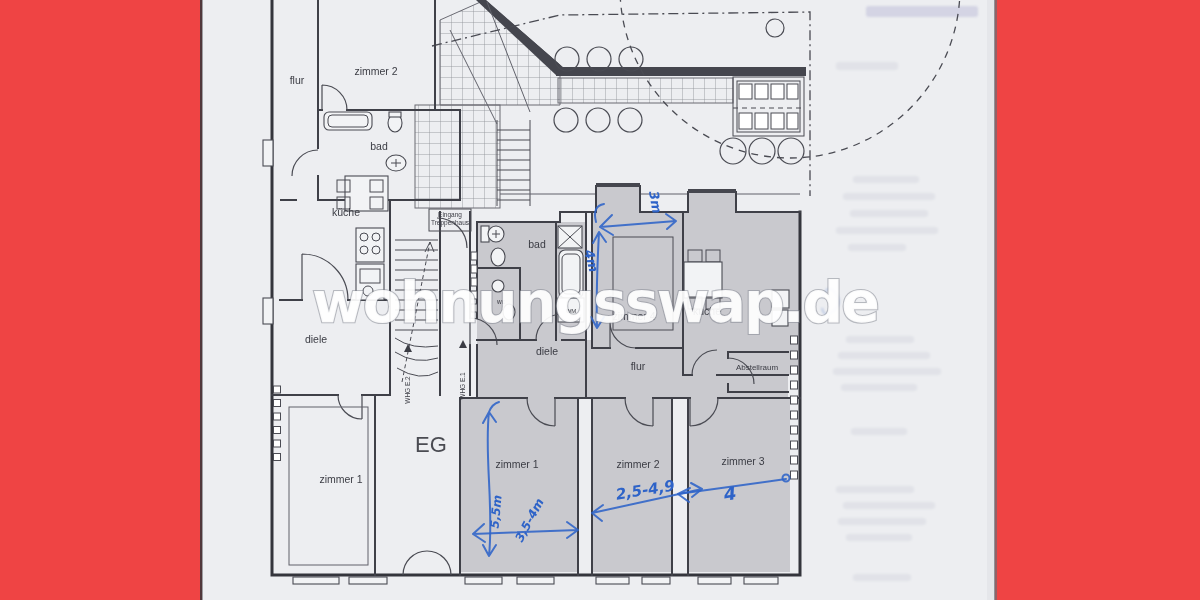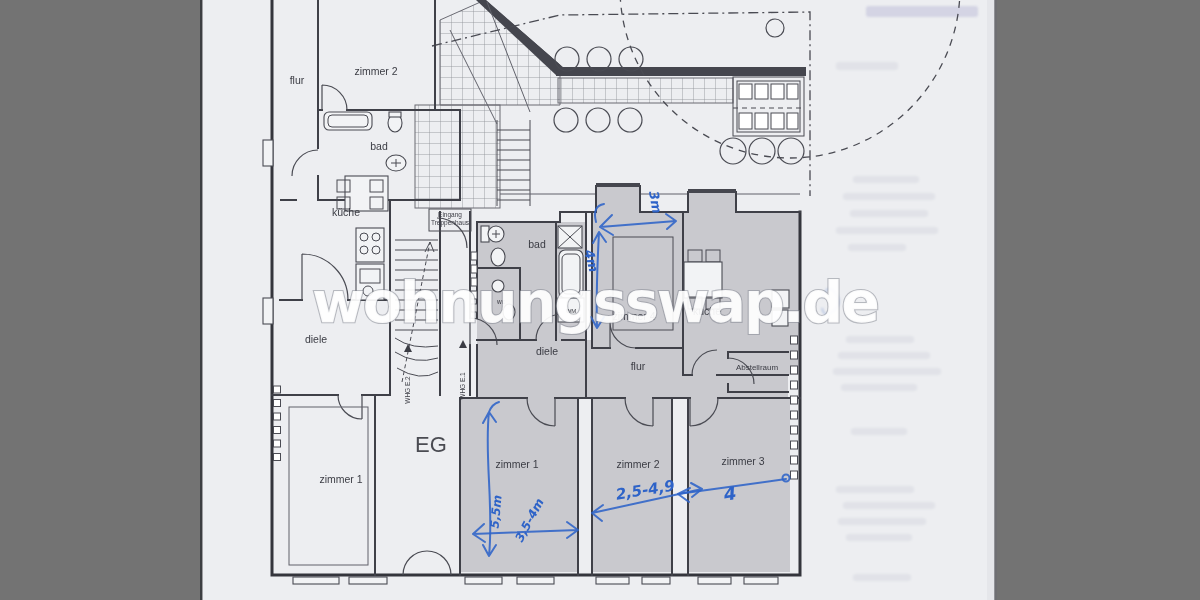--- a/index.html
+++ b/index.html
@@ -1,16 +1,16 @@
 <!DOCTYPE html>
 <html><head>
 <meta charset="utf-8">
 <style>
   html,body{margin:0;padding:0;background:#ffffff;}
-  .page{position:relative;width:1200px;height:600px;background:#737373;overflow:hidden;
+  .page{position:relative;width:1200px;height:600px;background:#ef4444;overflow:hidden;
         font-family:"Liberation Sans",sans-serif;}
   svg{display:block}
   .wall{stroke:#3f4048;stroke-width:2;fill:none;stroke-linecap:square;}
   .wall-thick{stroke:#34353c;stroke-width:3;fill:none;stroke-linecap:square;}
   .thin{stroke:#60616a;stroke-width:1;fill:none;}
   .door{stroke:#4a4b53;stroke-width:1.2;fill:none;}
   .fixture{stroke:#4a4b53;stroke-width:1.1;fill:#f2f3f5;}
   .fixture2{stroke:#4a4b53;stroke-width:1;fill:none;}
   .tread{stroke:#4a4b53;stroke-width:1;fill:none;}
   .hatchsq{stroke:#4a4b53;stroke-width:1;fill:#fff;}

